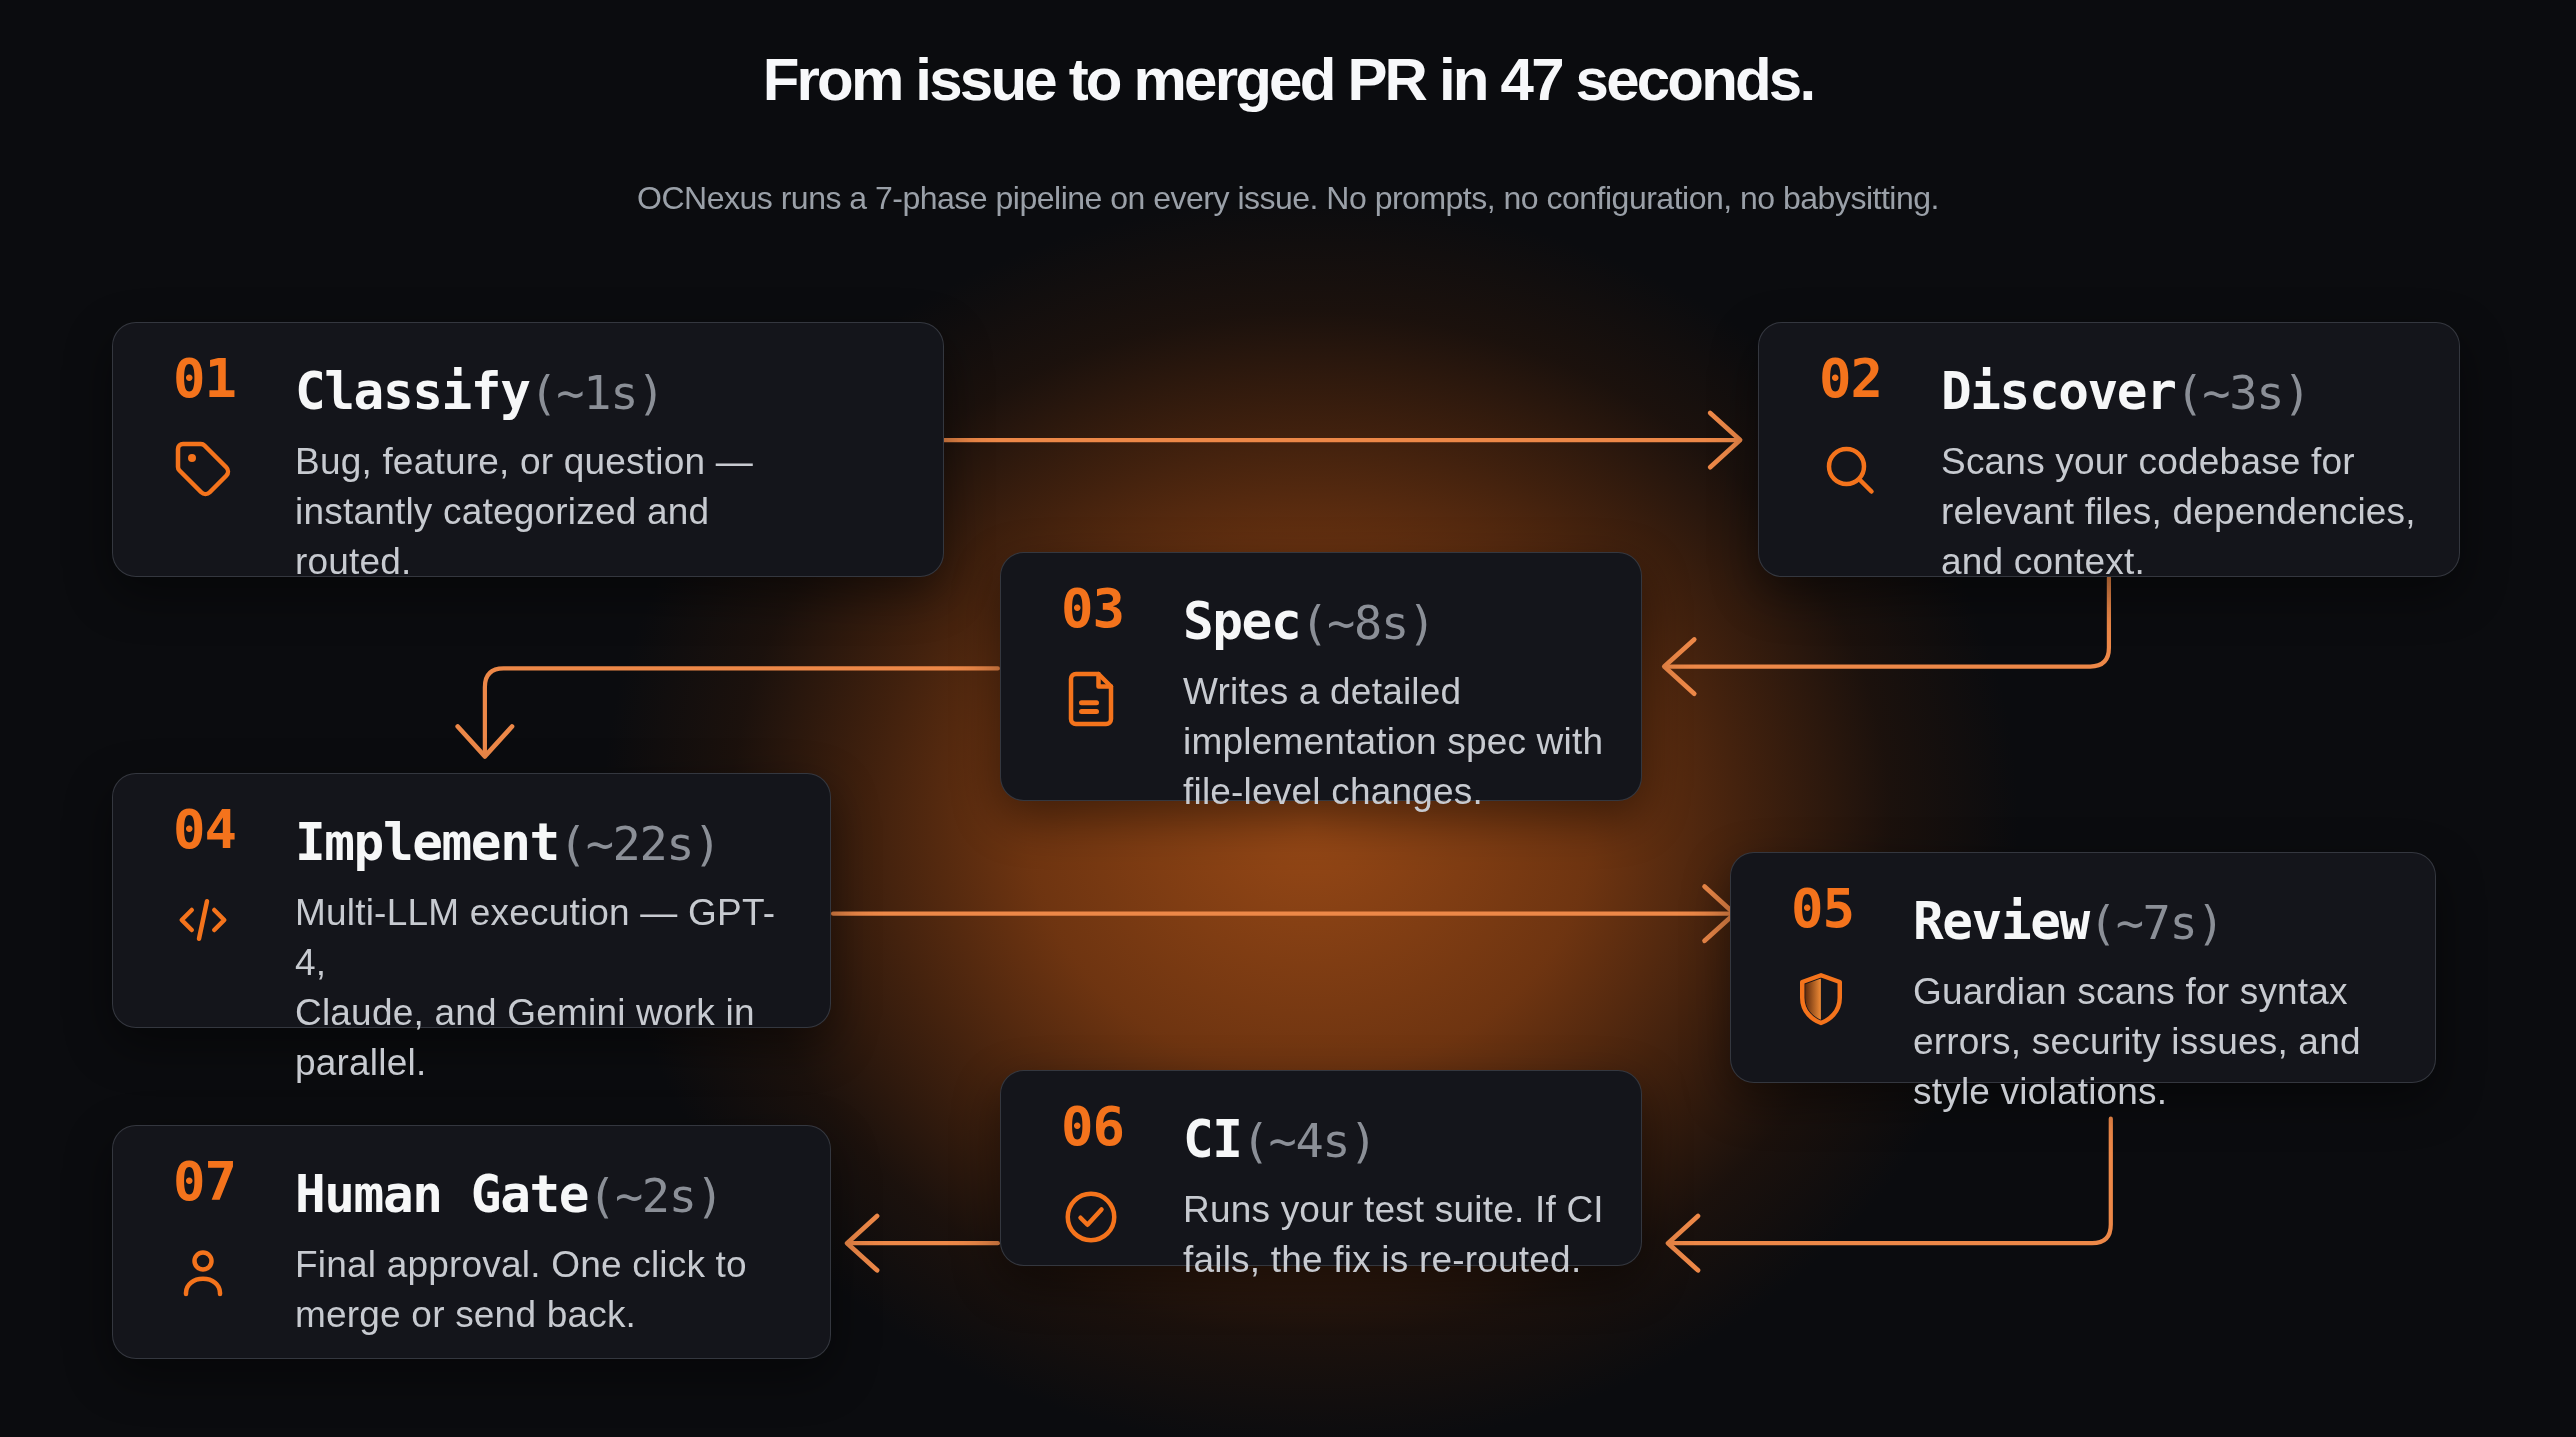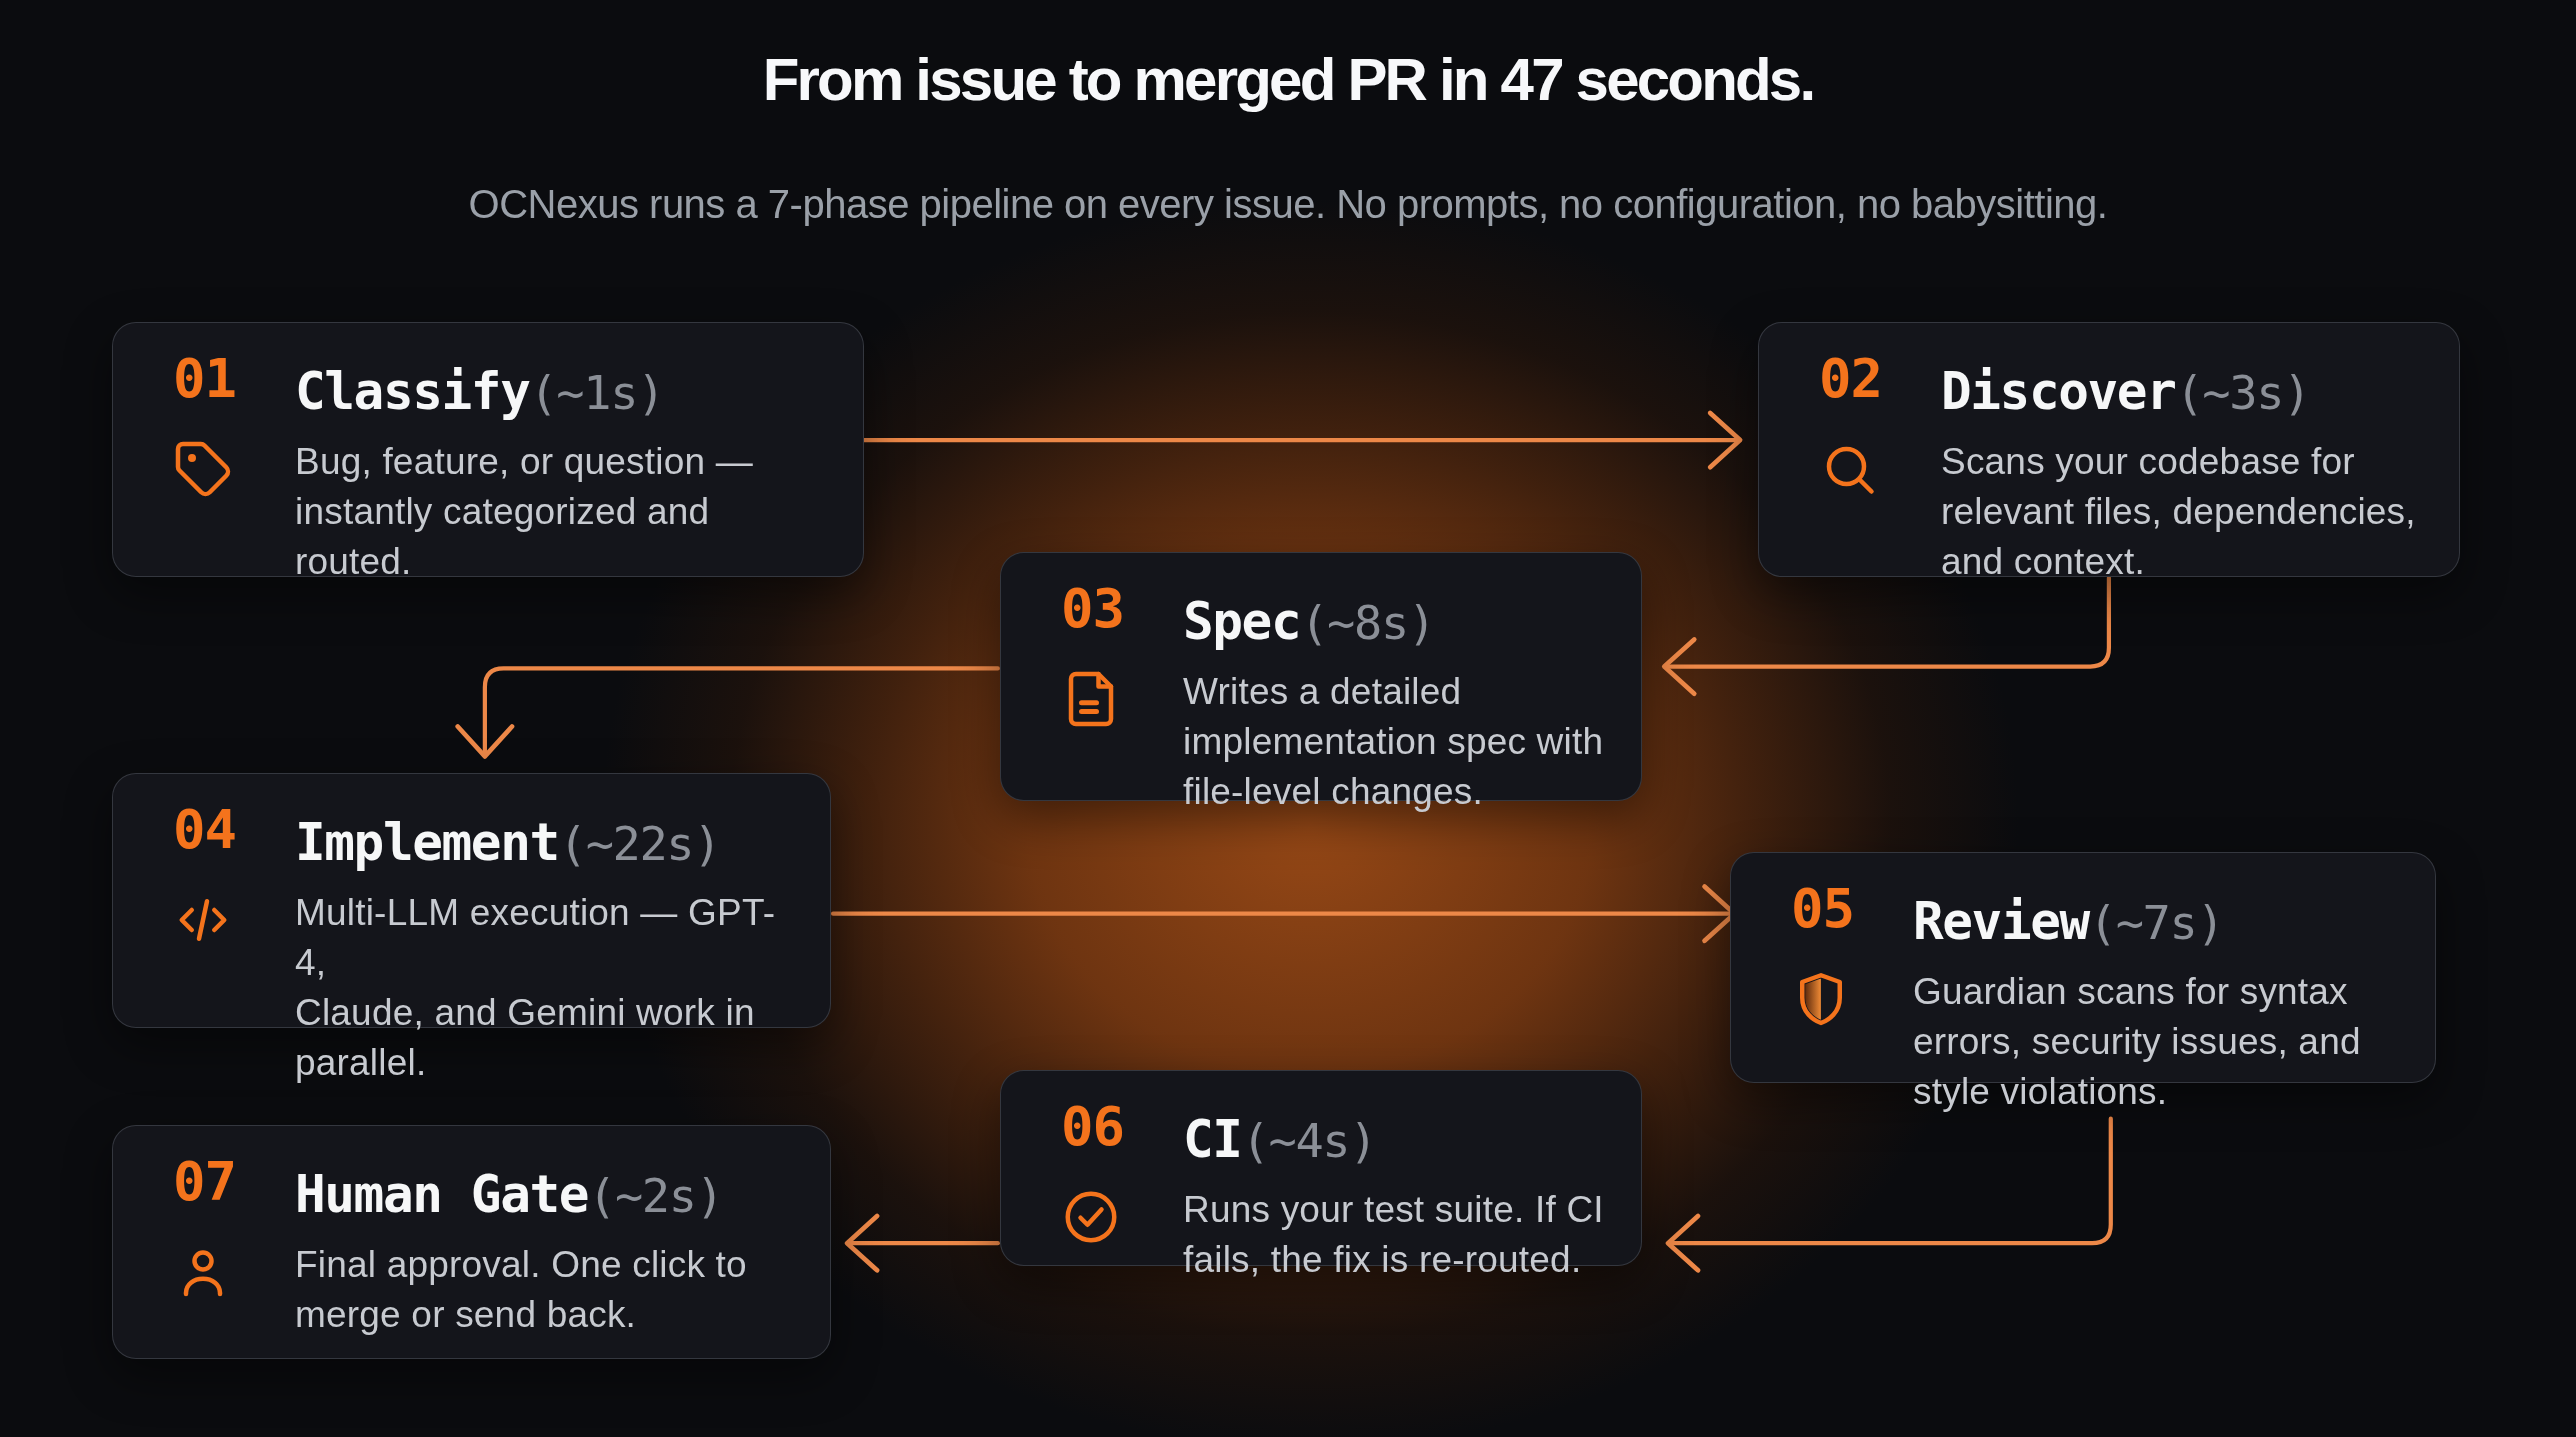--- a/index.html
+++ b/index.html
@@ -16,21 +16,21 @@
         rgba(0,0,0,0) 88%),
       #0b0c0f;
   }
   .page-title {
     position:absolute; top:47px; left:0; width:100%; text-align:center;
     font-weight:700; font-size:60px; line-height:1.1; letter-spacing:-2.8px;
     color:#f7f8fa;
   }
   .page-subtitle {
     position:absolute; top:178px; left:0; width:100%; text-align:center;
-    font-weight:400; font-size:40px; line-height:1.3; letter-spacing:-0.5px;
+    font-weight:400; font-size:32px; line-height:1.3; letter-spacing:-0.5px;
     color:#9aa0a8;
   }
   .connectors { position:absolute; inset:0; width:2576px; height:1438px; }
   .card {
     position:absolute;
     background:#14151b;
     border:1.4px solid rgba(130,136,150,0.30);
     border-radius:24px;
     box-shadow:0 17px 47px rgba(0,0,0,0.45);
   }
@@ -53,21 +53,21 @@
   .phase-time {
     font-family:"DejaVu Sans Mono", monospace;
     font-weight:400; font-size:47px; line-height:1.2; letter-spacing:-1.4px;
     color:#8b8f97; white-space:nowrap;margin-top:16px;
   }
   .phase-desc {
     margin-top:15px;
     font-size:37px; line-height:50px; letter-spacing:0.2px;
     color:#c7cad0; white-space:pre-line;
   }
-  .c1{left:112px;top:322px;width:752px;height:255px}
+  .c1{left:112px;top:322px;width:832px;height:255px}
   .c2{left:1758px;top:322px;width:702px;height:255px}
   .c3{left:1000px;top:552px;width:642px;height:249px}
   .c4{left:112px;top:773px;width:719px;height:255px}
   .c5{left:1730px;top:852px;width:706px;height:231px}
   .c6{left:1000px;top:1070px;width:642px;height:196px}
   .c7{left:112px;top:1125px;width:719px;height:234px}
 </style>
 </head>
 <body>
 

